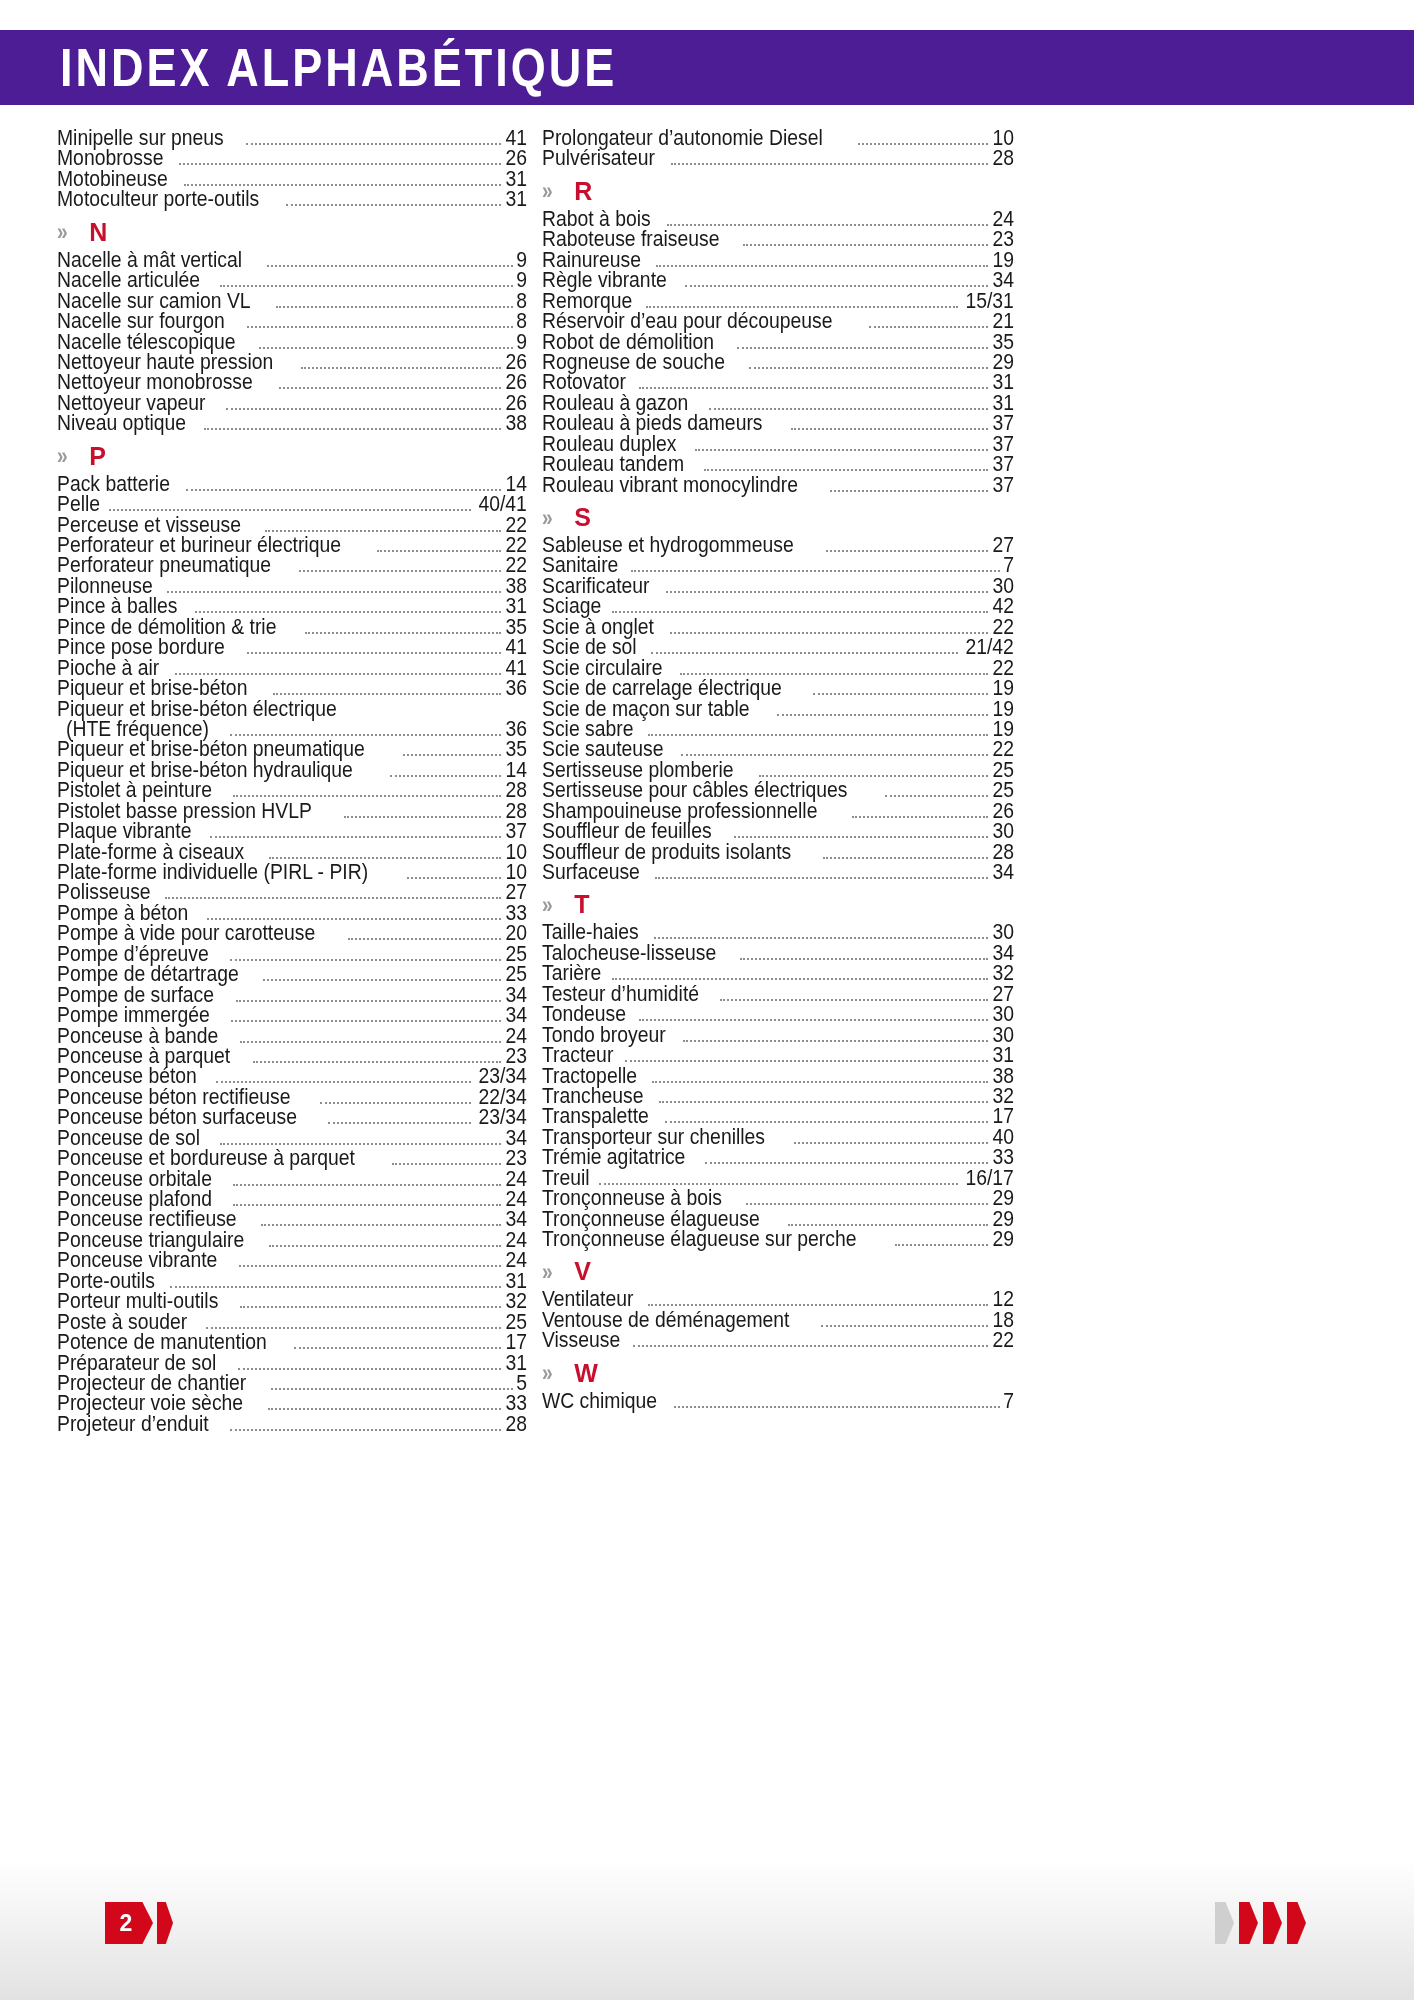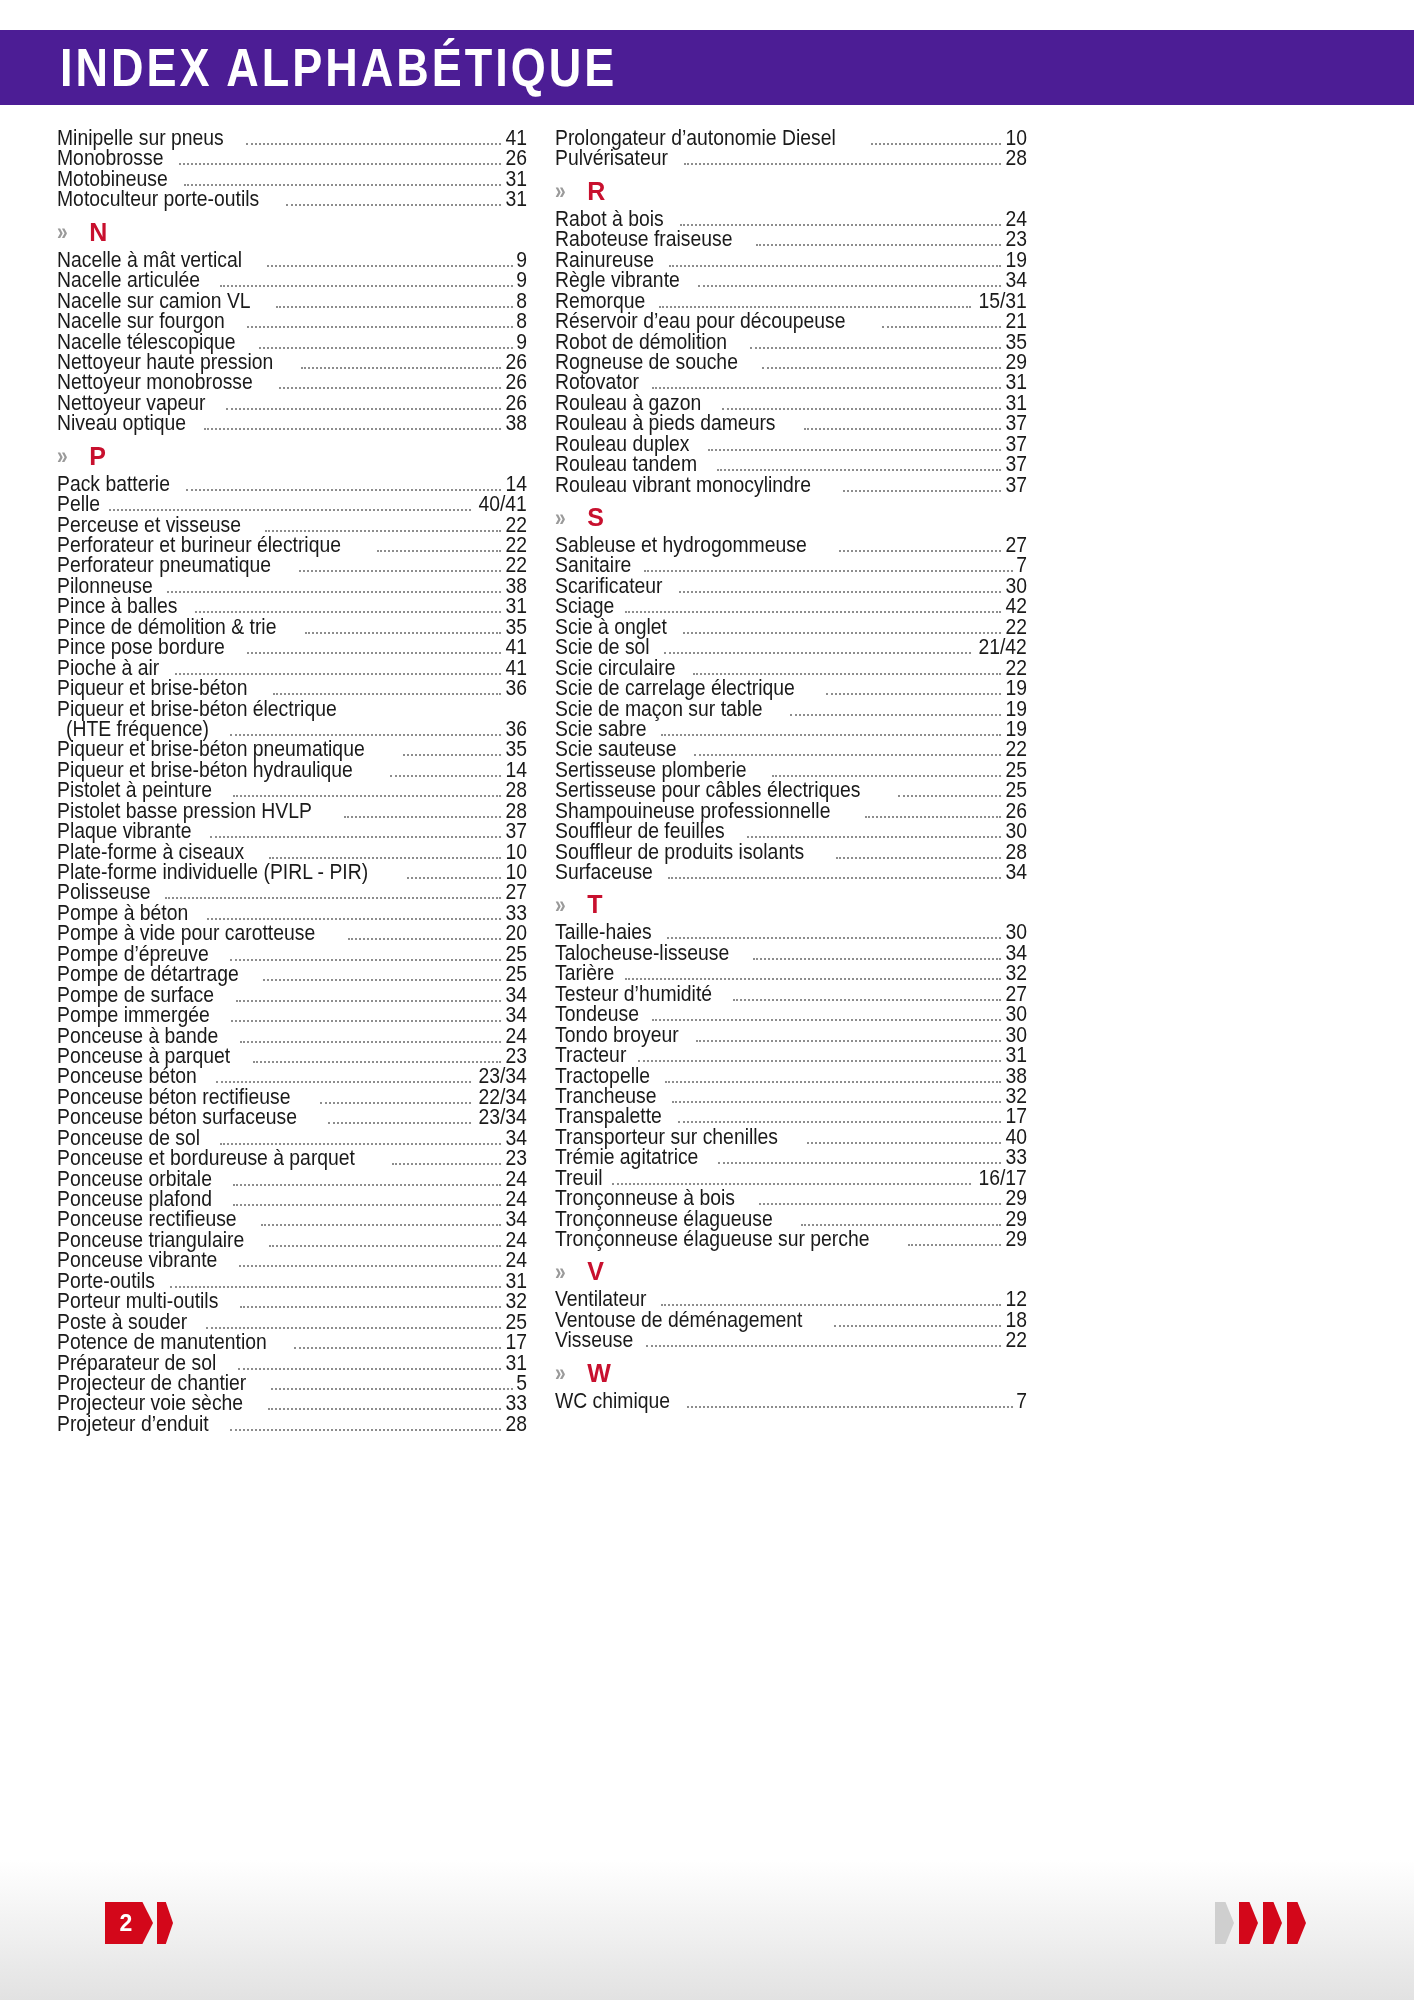--- a/index.html
+++ b/index.html
@@ -38,28 +38,28 @@
     transform-origin: left center;
   }
 
   
   .columns {
     position: absolute;
     left: 0;
     top: 128px;
     width: 1414px;
     display: flex;
-    gap: 0px;
+    gap: 11px;
   }
   .col {
     width: 470px;
     box-sizing: border-box;
   }
   .col-left  { margin-left: 57px; }
-  .col-right { margin-left: 28px; width: 472px; }
+  .col-right { margin-left: 4px; width: 472px; }
 
   
   .entry {
     display: flex;
     align-items: baseline;
     font-size: 21.5px;
     color: #1a1a1a;
     line-height: 1.0;
     height: 20.45px;
     white-space: nowrap;

